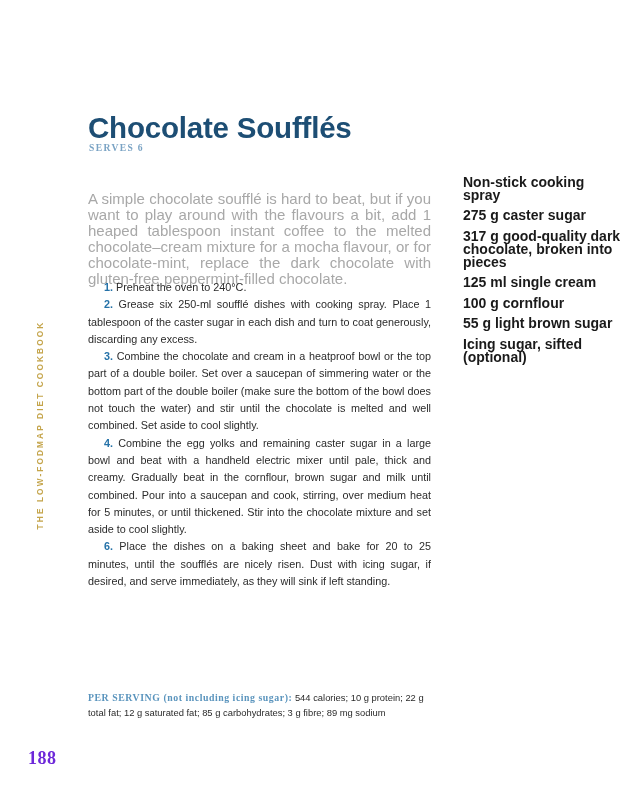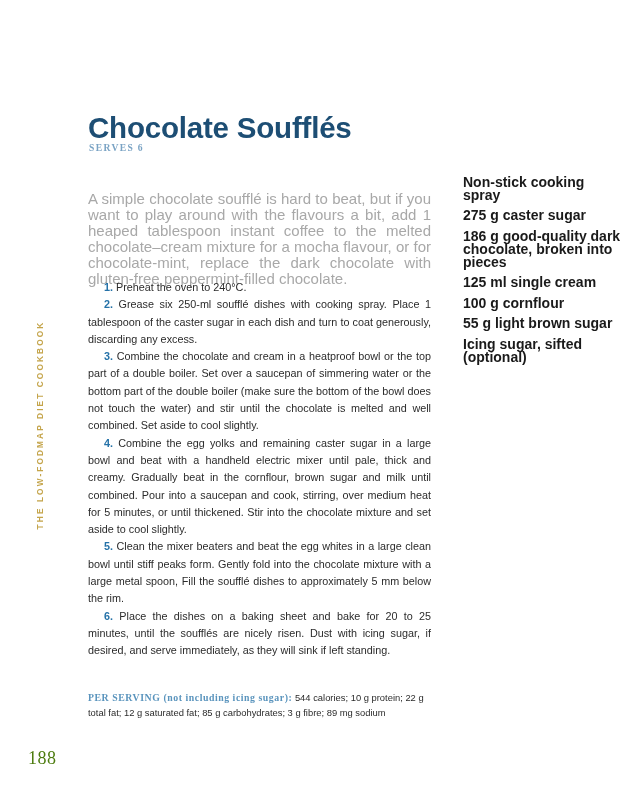--- a/index.html
+++ b/index.html
@@ -42,22 +42,22 @@
     font-weight: 700;
     color: #c4a44a;
     font-family: "Liberation Sans", sans-serif;
   }
 
   .folio {
     position: absolute;
     left: 28px;
     top: 748px;
     font-size: 18px;
-    font-weight: 400;
-    color: #4d7c0f;
+    font-weight: 700;
+    color: #6d28d9;
     letter-spacing: 0.5px;
     font-family: "Liberation Serif", serif;
   }
 
   
   .recipe-title {
     position: absolute;
     left: 88px;
     top: 92px;
     font-size: 29.5px;
@@ -164,32 +164,31 @@
 
   <div class="serves">SERVES 6</div>
 
   <p class="intro">A simple chocolate soufflé is hard to beat, but if you want to play around with the flavours a bit, add 1 heaped tablespoon instant coffee to the melted chocolate–cream mixture for a mocha flavour, or for chocolate-mint, replace the dark chocolate with gluten-free peppermint-filled chocolate.</p>
 
   <div class="method" id="method-container">
       <p class="step"><span class="step-num">1.</span><span> Preheat the oven to 240°C.</span></p>
       <p class="step"><span class="step-num">2.</span><span> Grease six 250-ml soufflé dishes with cooking spray. Place 1 tablespoon of the caster sugar in each dish and turn to coat generously, discarding any excess.</span></p>
       <p class="step"><span class="step-num">3.</span><span> Combine the chocolate and cream in a heatproof bowl or the top part of a double boiler. Set over a saucepan of simmering water or the bottom part of the double boiler (make sure the bottom of the bowl does not touch the water) and stir until the chocolate is melted and well combined. Set aside to cool slightly.</span></p>
       <p class="step"><span class="step-num">4.</span><span> Combine the egg yolks and remaining caster sugar in a large bowl and beat with a handheld electric mixer until pale, thick and creamy. Gradually beat in the cornflour, brown sugar and milk until combined. Pour into a saucepan and cook, stirring, over medium heat for 5 minutes, or until thickened. Stir into the chocolate mixture and set aside to cool slightly.</span></p>
-      <p class="step"><span class="step-num">5.</span><span> Clean the mixer beaters and beat the egg whites in a large clean bowl until stiff peaks form. Gently fold into the chocolate mixture with a large metal spoon, Fill the soufflé dishes to approximately 5 mm below the rim.</span></p>
       <p class="step"><span class="step-num">6.</span><span> Place the dishes on a baking sheet and bake for 20 to 25 minutes, until the soufflés are nicely risen. Dust with icing sugar, if desired, and serve immediately, as they will sink if left standing.</span></p>
     </div>
 
   <div class="nutrition">
     <span class="nutrition-label">PER SERVING (not including icing sugar):</span>
     <span>544 calories; 10 g protein; 22 g total fat; 12 g saturated fat; 85 g carbohydrates; 3 g fibre; 89 mg sodium</span>
   </div>
 
   <div class="ingredients" id="ingredients-container">
       <div class="ingredient">Non-stick cooking spray</div>
       <div class="ingredient">275 g caster sugar</div>
-      <div class="ingredient">186 g good-quality dark chocolate, broken into pieces</div>
+      <div class="ingredient">317 g good-quality dark chocolate, broken into pieces</div>
       <div class="ingredient">125 ml single cream</div>
       <div class="ingredient">100 g cornflour</div>
       <div class="ingredient">55 g light brown sugar</div>
       <div class="ingredient">Icing sugar, sifted (optional)</div>
     </div>
 
 </div>
 
 </body></html>

